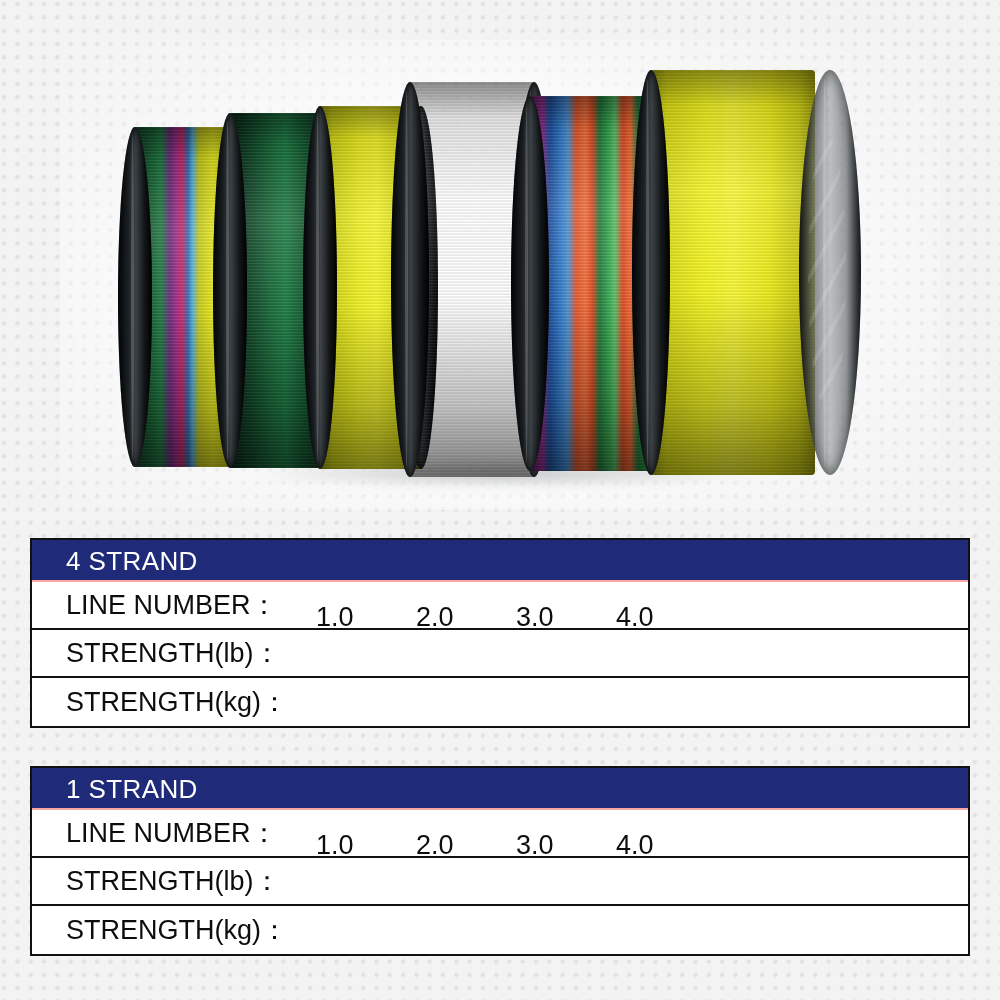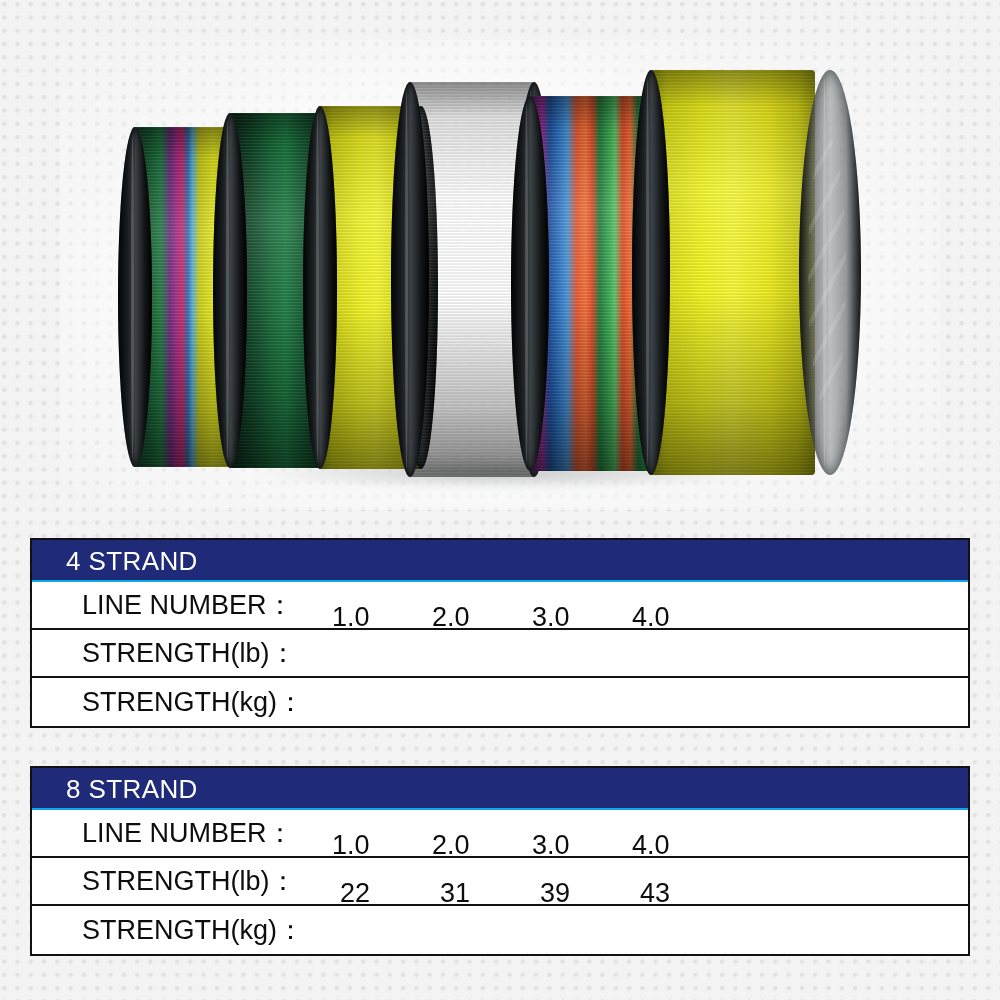--- a/index.html
+++ b/index.html
@@ -178,28 +178,28 @@
   #table-8strand { top: 766px; }
 
   .table-header {
     background: #1f2a78;
     color: #ffffff;
     font-size: 26px;
     line-height: 42px;
     height: 42px;
     padding-left: 34px;
     letter-spacing: 0.4px;
-    border-bottom: 2px solid #0ea5e9;
+    border-bottom: 2px solid #fca5a5;
   }
 
   .spec-row {
     height: 48px;
     display: flex;
     align-items: center;
-    padding-left: 50px;
+    padding-left: 34px;
     border-bottom: 2px solid #111111;
     font-size: 27px;
     color: #0d0d0d;
     white-space: nowrap;
   }
 
   .spec-row:last-child { border-bottom: none; align-items: center; }
 
   .spec-label {
     display: inline-block;
@@ -332,40 +332,34 @@
     <div class="spec-row vpad-1">
       <span class="spec-label">STRENGTH(lb)：</span>
     </div>
 
     <div class="spec-row">
       <span class="spec-label">STRENGTH(kg)：</span>
     </div>
   </div>
 
   <div class="spec-table" id="table-8strand">
-    <div class="table-header">8 STRAND</div>
+    <div class="table-header">1 STRAND</div>
 
     <div class="spec-row">
       <span class="spec-label">LINE NUMBER：</span>
       <span class="spec-values">
         <span>1.0</span>
         <span>2.0</span>
         <span>3.0</span>
         <span>4.0</span>
       </span>
     </div>
 
     <div class="spec-row vpad-1">
       <span class="spec-label">STRENGTH(lb)：</span>
-      <span class="spec-values">
-        <span>22</span>
-        <span>31</span>
-        <span>39</span>
-        <span>43</span>
-      </span>
     </div>
 
     <div class="spec-row">
       <span class="spec-label">STRENGTH(kg)：</span>
     </div>
   </div>
 
 </div>
 
 </body></html>

